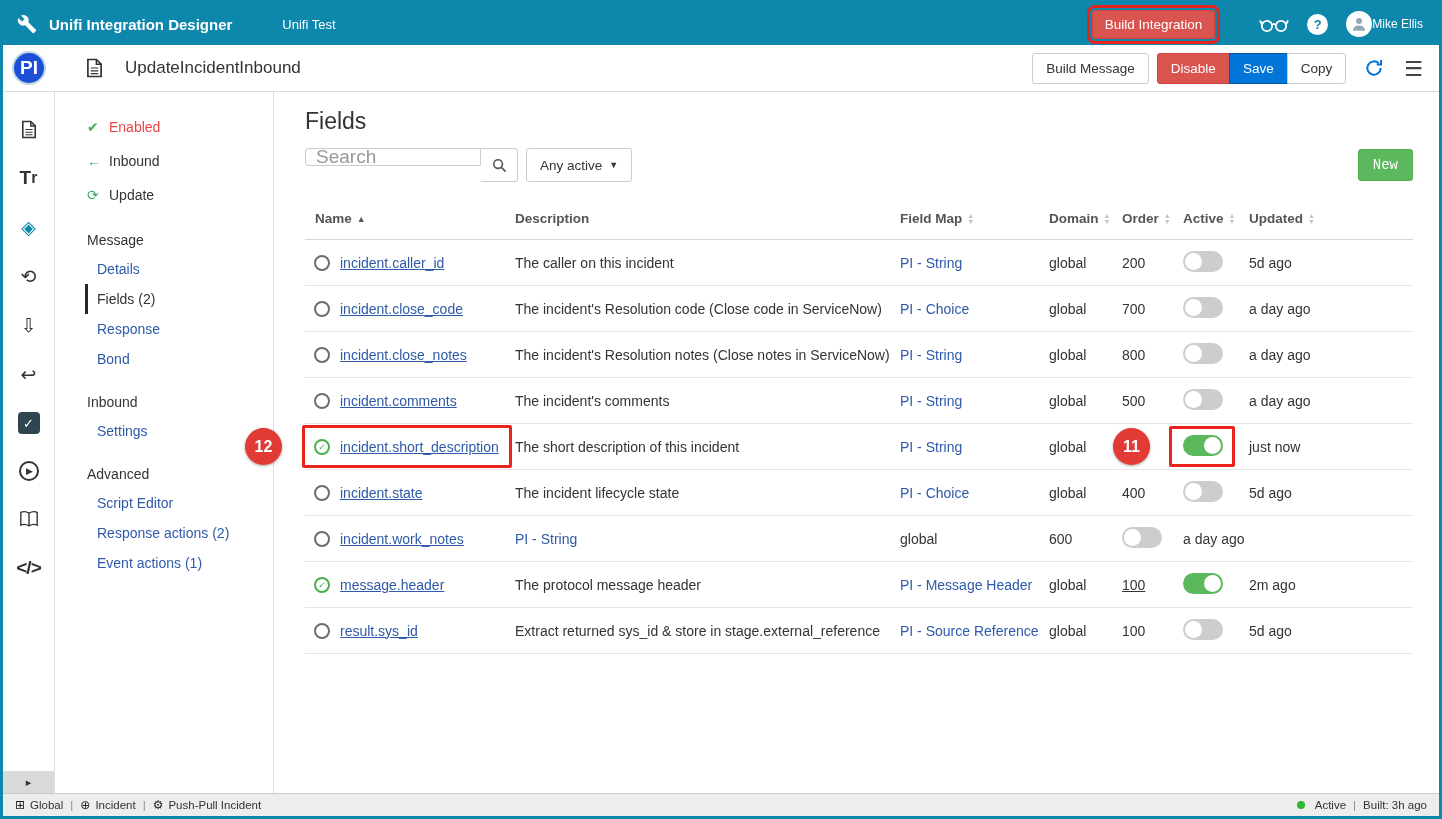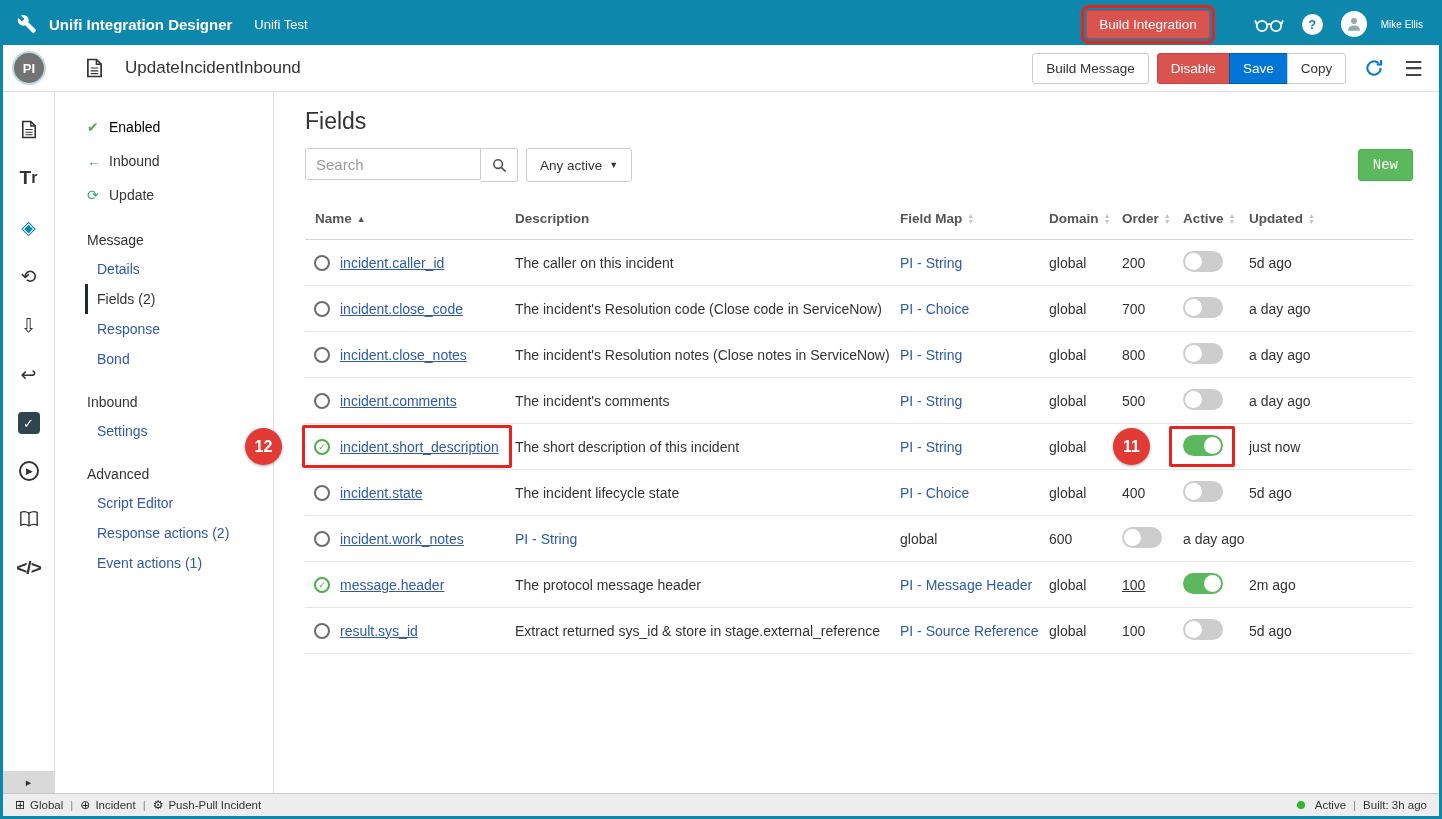--- a/index.html
+++ b/index.html
@@ -6,31 +6,31 @@
   html,body { width:1442px; height:819px; font-family:"Liberation Sans","DejaVu Sans",sans-serif; background:#fff; }
   :root{
     --teal:#0e87ac; --green:#5cb85c; --red:#d9534f; --blue:#0275d8;
     --link:#2e5aa8; --ann:#e8231d; --border:#dcdcdc; --text:#333;
   }
   .window{ width:1442px; height:819px; border:3px solid var(--teal); display:flex; flex-direction:column; background:#fff; overflow:hidden; }
 
   
   .topbar{ height:42px; background:var(--teal); display:flex; align-items:center; color:#fff; flex:none; padding:0 16px 0 14px; }
   .topbar .app-title{ font-size:15px; font-weight:bold; margin-left:12px; }
-  .topbar .app-subtitle{ font-size:13px; margin-left:22px; }
+  .topbar .app-subtitle{ font-size:13px; margin-left:50px; }
   .topbar .spacer{ flex:1; }
   .btn-build-int{ background:var(--red); color:#fff; border:1px solid #d43f3a; border-radius:3px; font-size:13.5px; padding:6px 12px; cursor:pointer; outline:3px solid var(--ann); outline-offset:2px; margin-right:26px; font-family:inherit; }
   .top-ic{ margin-left:18px; display:flex; align-items:center; }
   .help-circle{ width:21px; height:21px; border-radius:50%; background:#fff; color:var(--teal); font-weight:bold; font-size:13px; display:flex; align-items:center; justify-content:center; }
   .user-avatar{ width:26px; height:26px; border-radius:50%; background:#fff; display:flex; align-items:center; justify-content:center; overflow:hidden; }
-  .user-name{ font-size:10px; margin-left:14px; }
+  .user-name{ font-size:12px; margin-left:0; }
 
   
   .header{ height:47px; background:#fff; border-bottom:1px solid var(--border); display:flex; align-items:center; flex:none; padding:0 16px 0 9px; }
-  .pi-avatar{ width:34px; height:34px; border-radius:50%; background:#737373; border:2px solid #bcd9e2; color:#fff; font-size:13px; font-weight:bold; display:flex; align-items:center; justify-content:center; flex:none; }
+  .pi-avatar{ width:34px; height:34px; border-radius:50%; background:#1d4ed8; border:2px solid #bcd9e2; color:#fff; font-size:19px; font-weight:bold; display:flex; align-items:center; justify-content:center; flex:none; }
   .doc-ic{ margin-left:40px; display:flex; }
   .header .title{ font-size:17px; color:var(--text); margin-left:22px; font-weight:500; }
   .header .spacer{ flex:1; }
   .btn{ font-size:13.5px; border-radius:3px; padding:7px 13px; cursor:pointer; font-family:inherit; border:1px solid #ccc; background:#fff; color:var(--text); }
   .btn-group{ display:flex; margin-left:8px; }
   .btn-group .btn{ border-radius:0; margin-left:-1px; }
   .btn-group .btn:first-child{ border-radius:3px 0 0 3px; margin-left:0; }
   .btn-group .btn:last-child{ border-radius:0 3px 3px 0; }
   .btn.danger{ background:var(--red); border-color:#d43f3a; color:#fff; }
   .btn.primary{ background:var(--blue); border-color:#025aa5; color:#fff; }
@@ -48,32 +48,32 @@
   .play-c{ width:20px; height:20px; border:2px solid #333; border-radius:50%; display:flex; align-items:center; justify-content:center; font-size:9px; color:#333; padding-left:2px; cursor:pointer; }
   .code-ic{ font-size:13px; font-weight:bold; letter-spacing:-1px; }
   .tr-ic{ font-weight:bold; font-size:16px; }
   .rail-expand{ position:absolute; bottom:0; left:0; width:51px; height:22px; background:#d9d9d9; display:flex; align-items:center; justify-content:center; font-size:11px; color:#333; cursor:pointer; }
 
   
   .nav{ width:219px; border-right:1px solid var(--border); flex:none; padding-top:18px; font-size:14px; }
   .nav-status{ display:flex; align-items:center; height:34px; padding-left:32px; cursor:pointer; }
   .nav-status .ic{ width:22px; font-size:14px; color:#3aa76d; }
   .nav-status .lbl{ color:var(--text); }
-  .nav-status .lbl.green{ color:#000000; }
+  .nav-status .lbl.green{ color:#ef4444; }
   .nav-sec-title{ padding-left:32px; margin-top:14px; height:28px; line-height:28px; color:var(--text); }
   .nav-sub{ padding-left:42px; height:30px; line-height:30px; color:var(--link); cursor:pointer; }
   .nav-sub.active{ color:var(--text); border-left:3px solid #1b2a33; padding-left:39px; margin-left:32px; }
   .nav-sub.active{ margin-left:30px; padding-left:9px; }
 
   
   .main{ flex:1; padding:0 26px 0 31px; min-width:0; }
   .main h2{ font-size:23px; color:var(--text); font-weight:500; margin-top:16px; }
   .toolbar{ display:flex; align-items:center; margin-top:13px; }
   .search-wrap{ display:flex; }
-  .search-input{ width:176px; height:32px; border:1px solid #ccc; border-radius:3px 0 0 3px; padding:0 10px; font-size:15px; font-family:inherit; color:var(--text); outline:none; }
+  .search-input{ width:176px; height:18px; border:1px solid #ccc; border-radius:3px 0 0 3px; padding:0 10px; font-size:19px; font-family:inherit; color:var(--text); outline:none; }
   .search-input::placeholder{ color:#999; }
   .search-btn{ width:37px; height:34px; border:1px solid #ccc; border-left:none; background:#fff; border-radius:0 3px 3px 0; display:flex; align-items:center; justify-content:center; cursor:pointer; }
   .filter-btn{ height:34px; margin-left:8px; display:flex; align-items:center; gap:7px; font-size:13.5px; }
   .caret{ font-size:9px; color:#333; }
   .btn-new{ margin-left:auto; background:var(--green); border:1px solid #4cae4c; color:#fff; font-size:14px; padding:7px 14px; border-radius:3px; cursor:pointer; font-family:Liberation Mono, monospace; }
 
   
   .t-head, .t-row{ display:grid; grid-template-columns:210px 385px 149px 73px 61px 66px 1fr; align-items:center; }
   .t-head{ margin-top:16px; height:42px; border-bottom:1px solid #d8d8d8; color:#555; font-size:13.5px; font-weight:bold; }
   .t-head .hc{ display:flex; align-items:center; gap:5px; cursor:pointer; }

